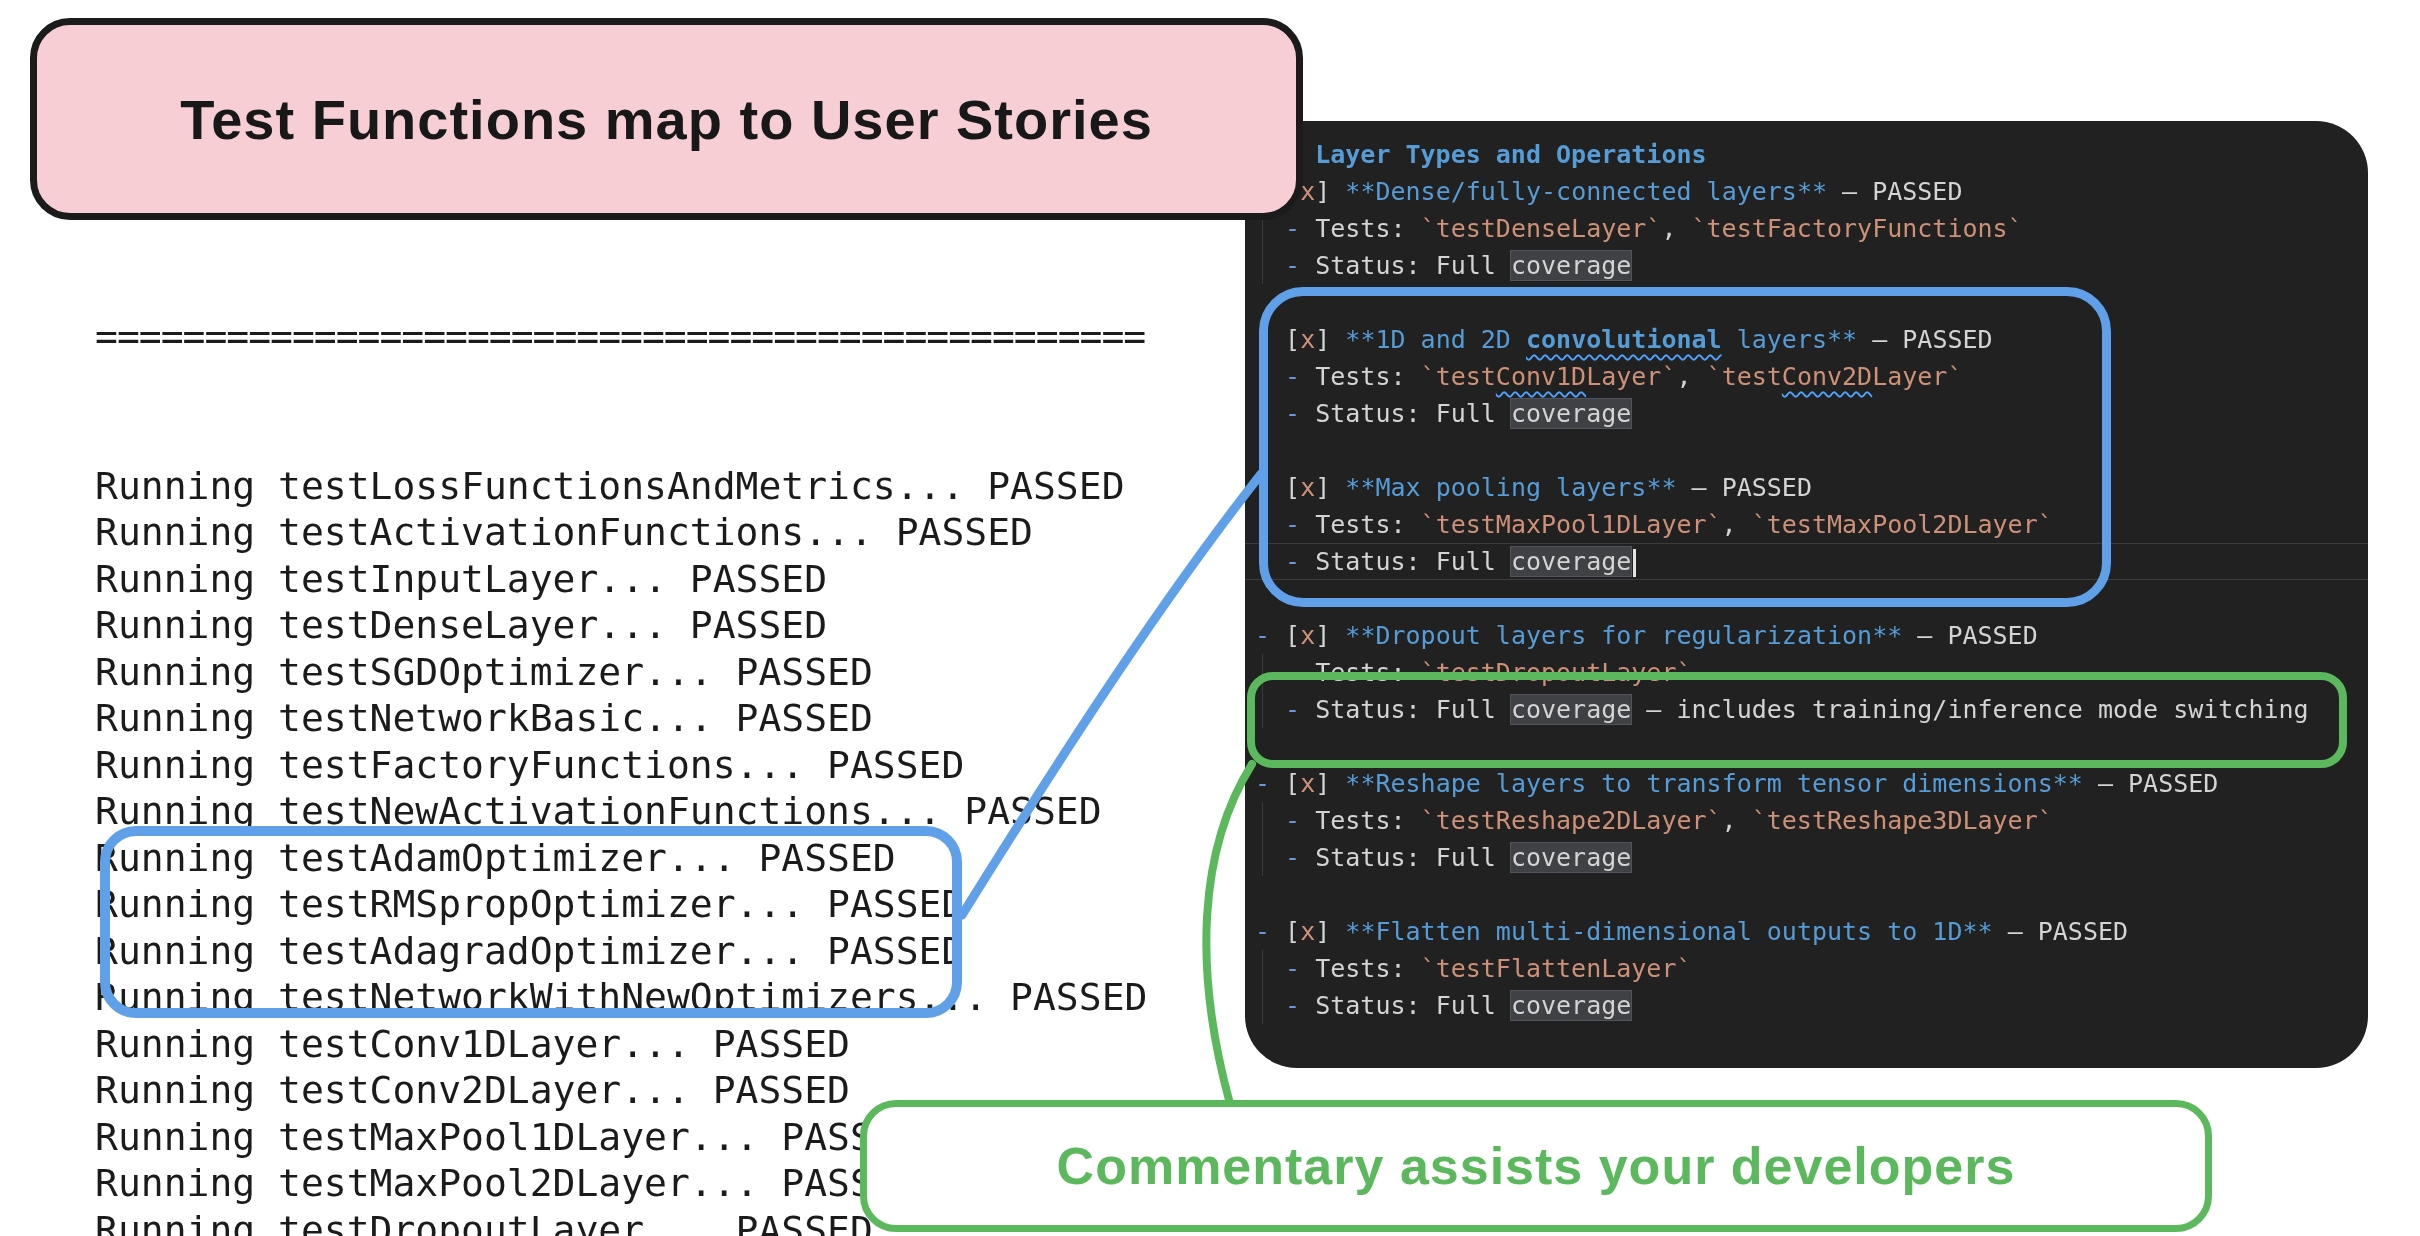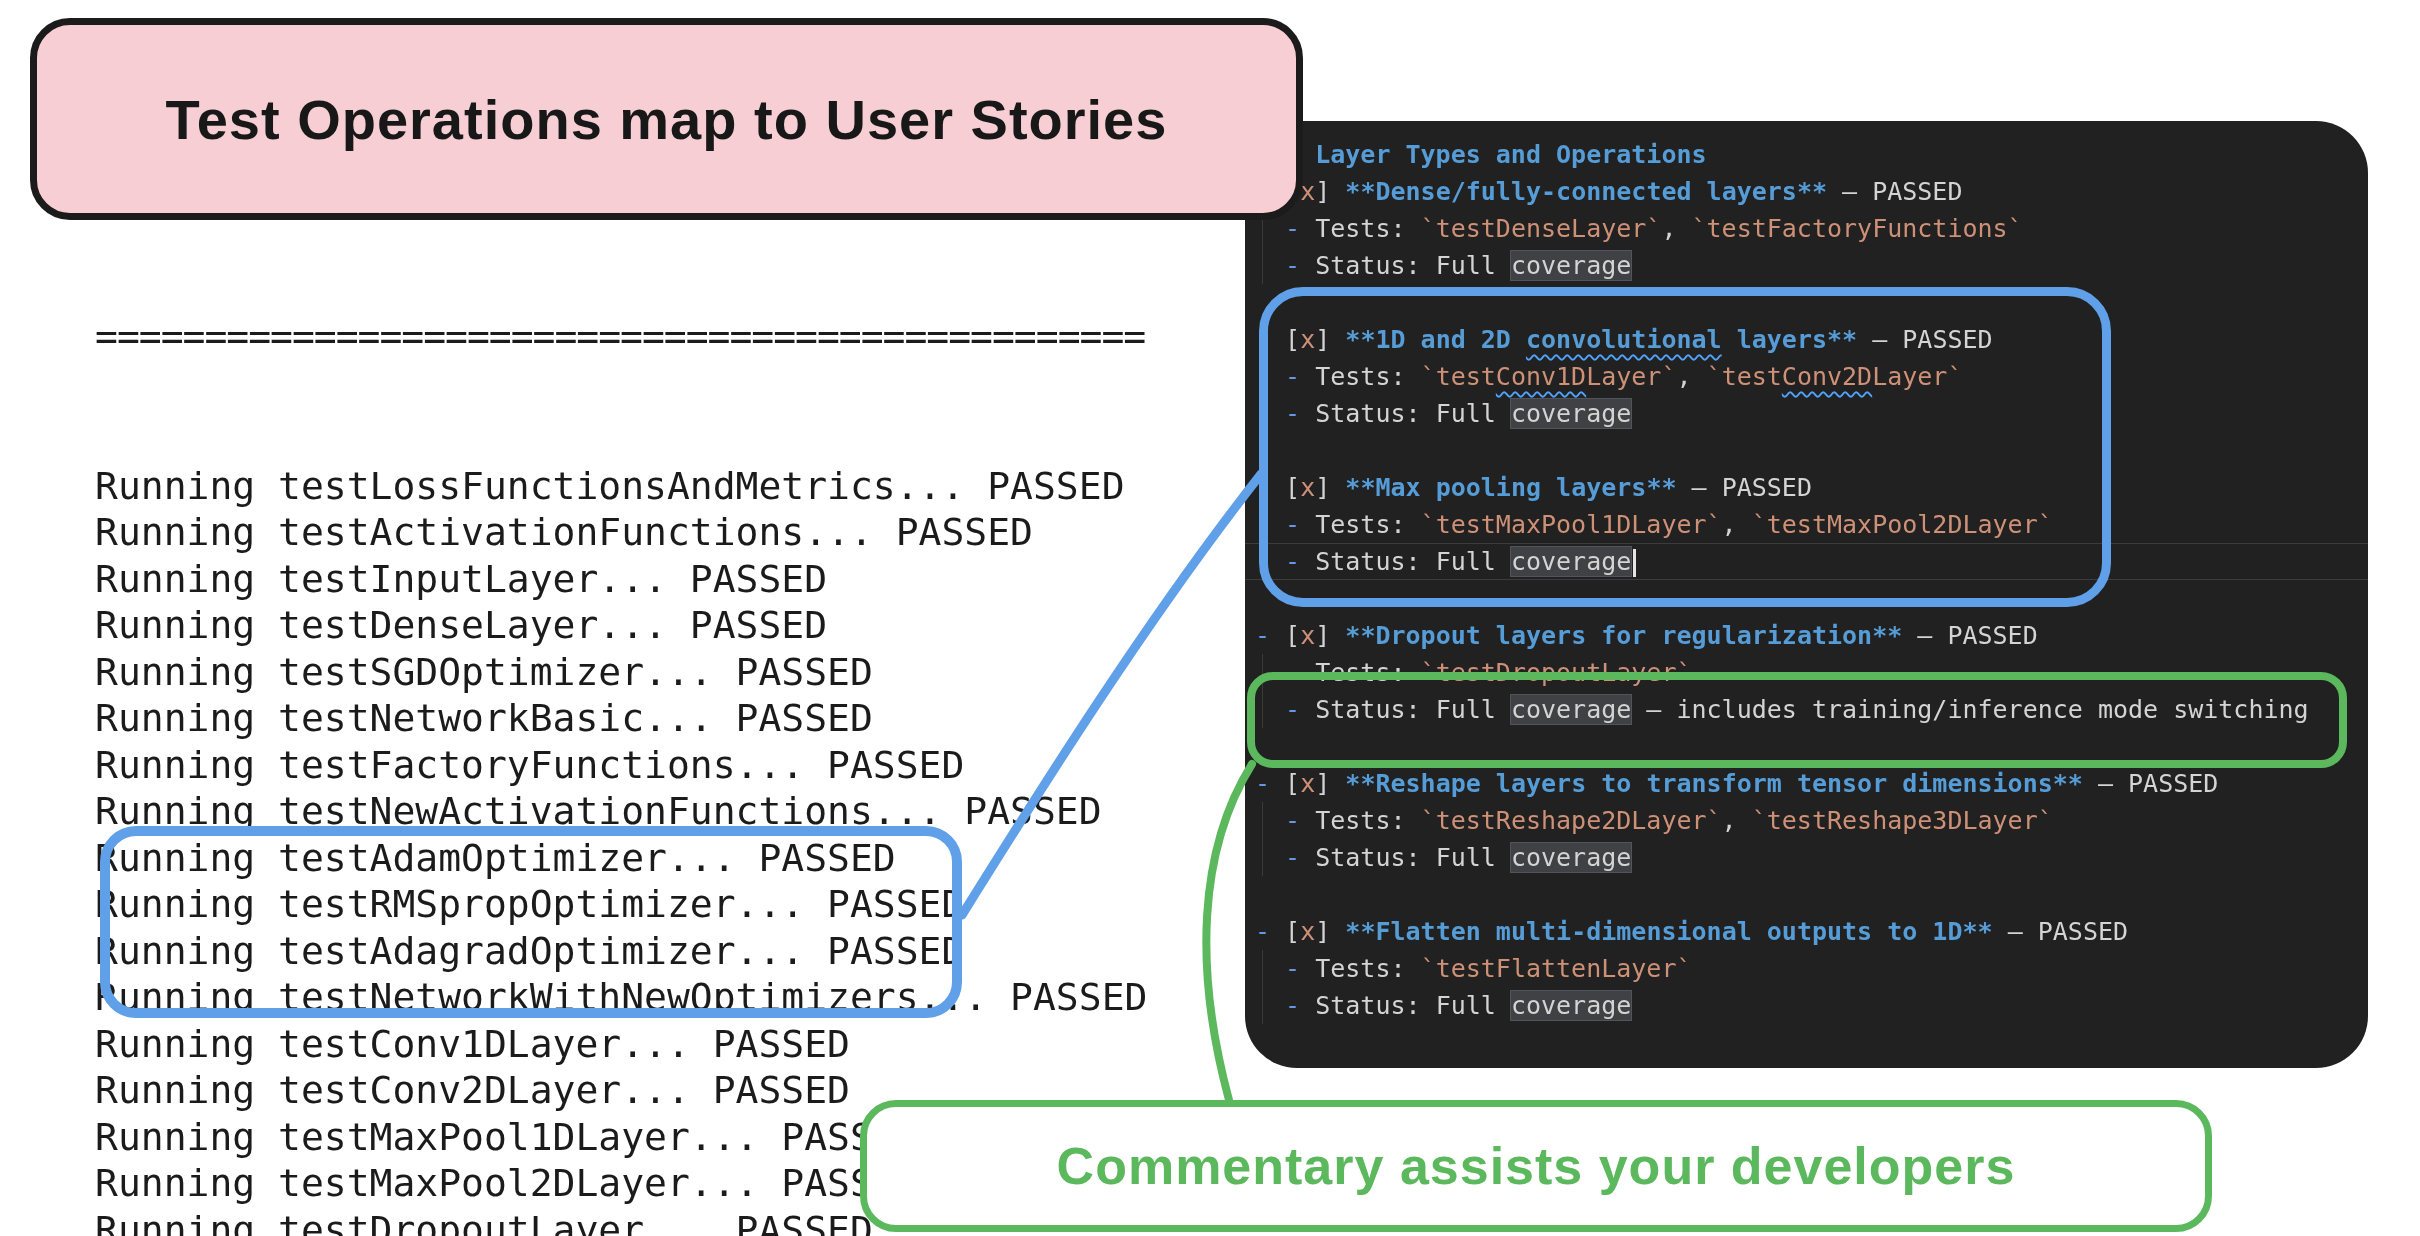--- a/index.html
+++ b/index.html
@@ -22,21 +22,21 @@
   
   #panel{left:1245px;top:121px;width:1123px;height:947px;background:var(--editor-bg);
     border-radius:52px;z-index:1;overflow:hidden}
   #linehl{position:absolute;left:0;top:422px;width:100%;height:37px;
     border-top:1px solid var(--linehl);border-bottom:1px solid var(--linehl)}
   #ed-lines{position:absolute;left:10px;top:15px;font-family:"DejaVu Sans Mono",monospace;
     font-size:25px;line-height:37px;white-space:pre;color:var(--plain)}
   .ed-line{height:37px}
   .guide{position:absolute;left:7px;width:1px;height:74px;background:var(--guide)}
   .s-h{color:var(--heading-blue);font-weight:bold}
-  .s-b{color:var(--heading-blue);font-weight:bold}
+  .s-b{color:var(--heading-blue);font-weight:normal}
   .s-bq{color:var(--heading-blue);font-weight:bold;
     text-decoration:underline wavy var(--squiggle) 2px;text-underline-offset:6px}
   .s-p{color:var(--plain)}
   .s-c{color:var(--code-orange)}
   .s-cq{color:var(--code-orange);
     text-decoration:underline wavy var(--squiggle) 2px;text-underline-offset:6px}
   .s-d{color:var(--dash-blue)}
   .s-k{color:var(--plain)}
   .s-x{color:var(--code-orange)}
   .s-g{color:var(--plain);background:var(--hl-bg);outline:1px solid #51545a}
@@ -77,17 +77,17 @@
 <svg id="connectors" class="abs" viewBox="0 0 2420 1236" xmlns="http://www.w3.org/2000/svg">
   <path class="blue" d="M 962 915 C 1040 790 1150 615 1261 474"></path>
   <path class="green" d="M 1252 764 C 1198 850 1194 970 1229 1100"></path>
 </svg>
 
 <div id="left-blue-box" class="abs hl-box"></div>
 <div id="right-blue-box" class="abs hl-box"></div>
 <div id="right-green-box" class="abs hl-box"></div>
 
 <div id="pink-callout" class="abs callout">
-  <span>Test Operations map to User Stories</span>
+  <span>Test Functions map to User Stories</span>
 </div>
 <div id="green-callout" class="abs callout">
   <span>Commentary assists your developers</span>
 </div>
 
 </body></html>

